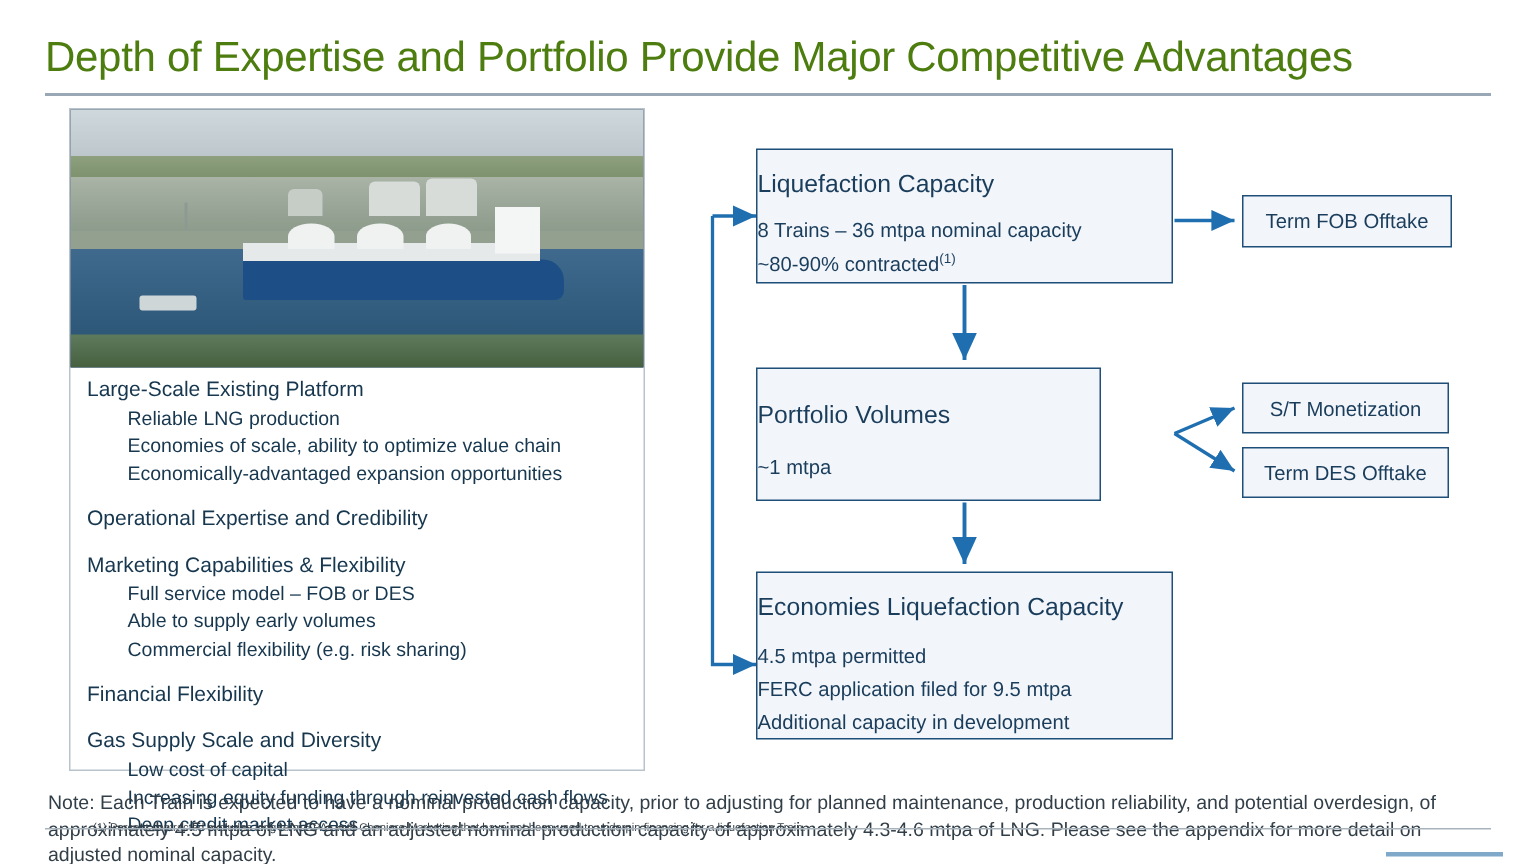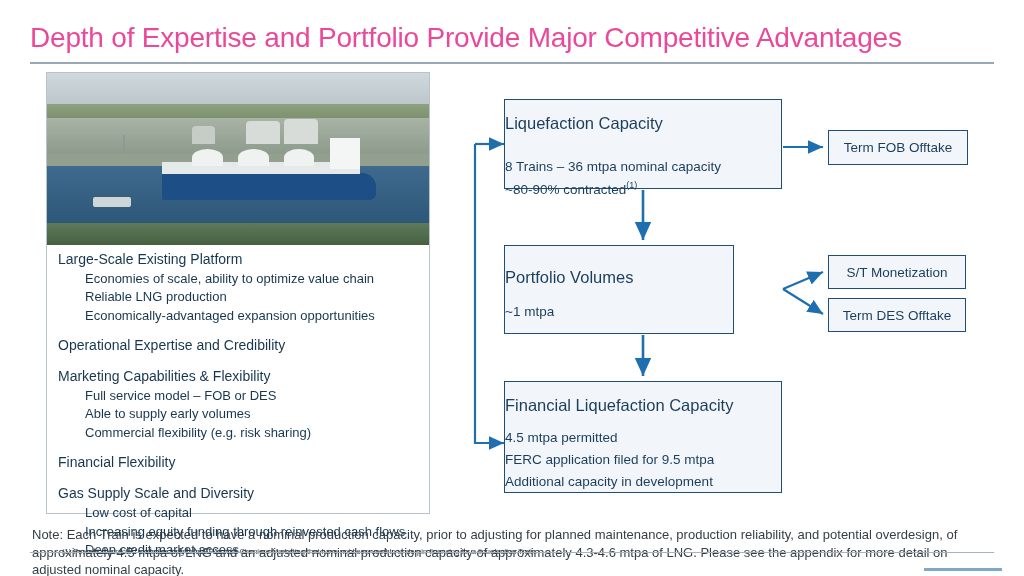--- a/index.html
+++ b/index.html
@@ -21,21 +21,21 @@
   }
 
   
   .title {
     position: absolute;
     left: 30px;
     top: 22px;
     width: 964px;
     font-size: 28px;
     font-weight: 400;
-    color: #ec4899;
+    color: #4d7c0f;
     letter-spacing: -0.2px;
     white-space: nowrap;
   }
   .title-rule {
     position: absolute;
     left: 30px;
     top: 62px;
     width: 964px;
     height: 2px;
     background: #9aa7b4;
@@ -151,21 +151,21 @@
     background: #f2f6fa;
     border: 1.5px solid #1f4e79;
     color: #1b3d5c;
   }
   .node .n-title {
     font-size: 16.5px;
     margin-top: 14px;
   }
   .node .n-line {
     font-size: 13.5px;
-    margin-top: 25px;
+    margin-top: 12px;
     line-height: 1.35;
   }
   .node.small {
     background: #f2f6fa;
     border: 1.2px solid #1f4e79;
     display: flex;
     align-items: center;
     justify-content: center;
     font-size: 13.5px;
   }
@@ -260,22 +260,22 @@
     <div class="ship-dome d1"></div>
     <div class="ship-dome d2"></div>
     <div class="ship-dome d3"></div>
     <div class="ship-tower"></div>
     <div class="tug"></div>
     <div class="fg"></div>
   </div>
 
   <div class="bullets">
     <div class="b-head">Large-Scale Existing Platform</div>
+    <div class="b-sub">Reliable LNG production</div>
     <div class="b-sub">Economies of scale, ability to optimize value chain</div>
-    <div class="b-sub">Reliable LNG production</div>
     <div class="b-sub">Economically-advantaged expansion opportunities</div>
 
     <div class="b-head">Operational Expertise and Credibility</div>
 
     <div class="b-head">Marketing Capabilities &amp; Flexibility</div>
     <div class="b-sub">Full service model – FOB or DES</div>
     <div class="b-sub">Able to supply early volumes</div>
     <div class="b-sub">Commercial flexibility (e.g. risk sharing)</div>
 
     <div class="b-head">Financial Flexibility</div>
@@ -312,21 +312,21 @@
     <div class="n-line">8 Trains – 36 mtpa nominal capacity</div>
     <div class="n-line" style="margin-top:3px;"><span>~80-90% contracted</span><sup>(1)</sup></div>
   </div>
 
   <div class="node" id="node-port">
     <div class="n-title" style="margin-top:22px;">Portfolio Volumes</div>
     <div class="n-line" style="margin-top:16px;">~1 mtpa</div>
   </div>
 
   <div class="node" id="node-add">
-    <div class="n-title">Financial Liquefaction Capacity</div>
+    <div class="n-title">Economies Liquefaction Capacity</div>
     <div class="n-line" style="margin-top:14px;">4.5 mtpa permitted</div>
     <div class="n-line" style="margin-top:4px;">FERC application filed for 9.5 mtpa</div>
     <div class="n-line" style="margin-top:4px;">Additional capacity in development</div>
   </div>
 
   <div class="node small" id="node-fob">Term FOB Offtake</div>
   <div class="node small" id="node-st">S/T Monetization</div>
   <div class="node small" id="node-des">Term DES Offtake</div>
 
   <div class="note">Note: Each Train is expected to have a nominal production capacity, prior to adjusting for planned maintenance, production reliability,  and potential overdesign, of approximately 4.5 mtpa of LNG and an adjusted nominal production capacity of approximately 4.3-4.6 mtpa of LNG. Please see the appendix for more detail on adjusted nominal capacity.</div>

